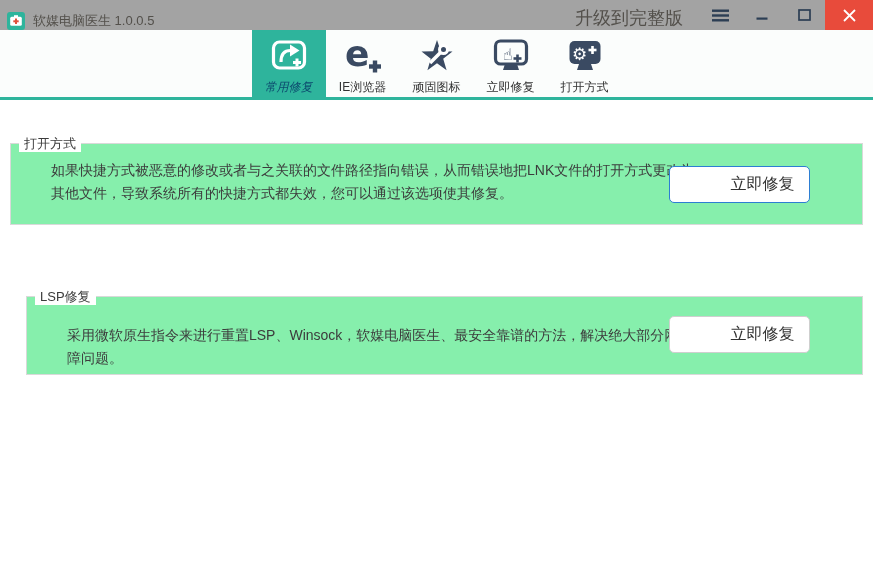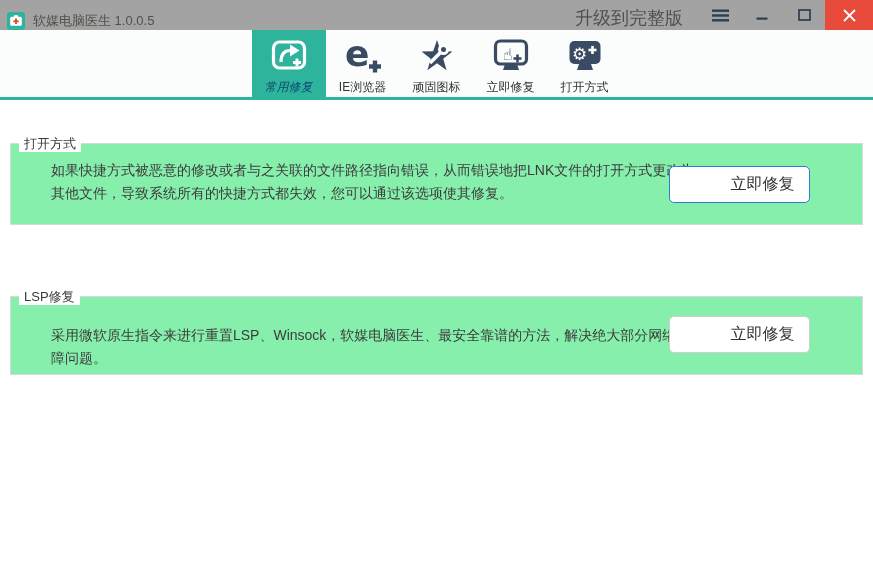--- a/index.html
+++ b/index.html
@@ -33,21 +33,21 @@
   .tab .tab-label{font-size:12px;color:#333333;line-height:14px;}
   .tab.selected{background:#2eb49c;}
   .tab.selected .tab-label{color:#0c4a6e;font-style:italic;}
   
   .content{position:relative;height:470px;}
   .section{
     position:absolute;left:10px;right:10px;
     border:1px solid #d9d9d9;background:#86efac;
   }
   .section.s1{top:43px;height:80px;}
-  .section.s2{top:196px;height:77px;}
+  .section.s2{top:196px;height:77px;margin-left:16px;}
   .legend{
     position:absolute;top:-9px;left:8px;background:#ffffff;
     padding:0 5px;font-size:13px;color:#3b3b3b;line-height:17px;
   }
   .desc{
     position:absolute;left:40px;font-size:14px;line-height:23px;color:#3c3c3c;
     width:655px;
   }
   .s1 .desc{top:15px;}
   .s2 .desc{top:27px;width:680px;}

